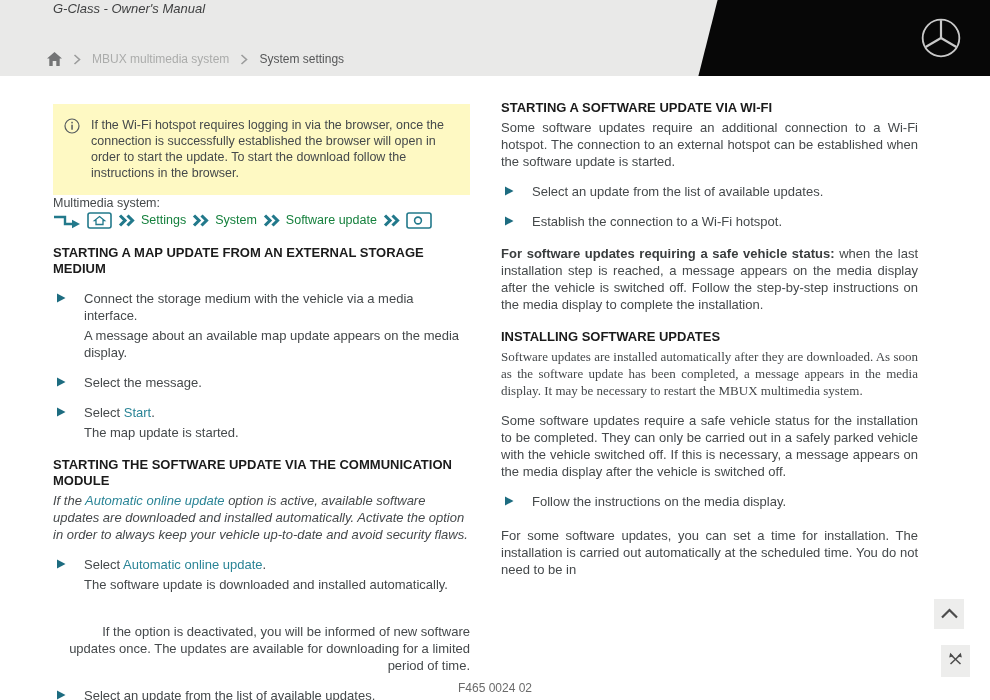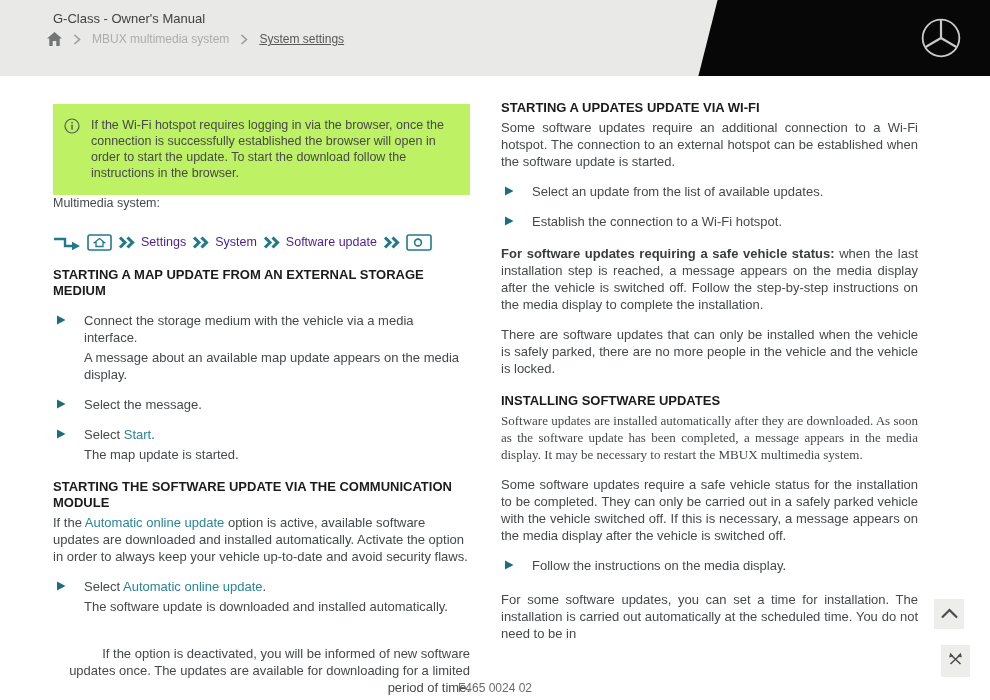--- a/index.html
+++ b/index.html
@@ -7,37 +7,37 @@
     width:990px;height:700px;position:relative;overflow:hidden;
     background:#ffffff;
     font-family:"Liberation Sans", sans-serif;
     -webkit-font-smoothing:antialiased;
   }
   
   .header{position:absolute;left:0;top:0;width:990px;height:76px;background:#e9e9e8;}
   .wedge{position:absolute;right:0;top:0;width:300px;height:76px;background:#070707;
     clip-path:polygon(9.2% 0,100% 0,100% 100%,2.8% 100%);}
   .brand{position:absolute;right:27px;top:16px;width:44px;height:44px;}
-  .page-title{position:absolute;left:53px;top:11px;font-size:13px;color:#3f4041;}
-  .crumbs{position:absolute;left:47px;top:32px;display:flex;align-items:center;gap:11px;font-size:12px;}
+  .page-title{position:absolute;left:53px;top:1px;font-size:13px;color:#3f4041;font-style:italic;}
+  .crumbs{position:absolute;left:47px;top:52px;display:flex;align-items:center;gap:11px;font-size:12px;}
   .crumb-home{display:flex;align-items:center;cursor:pointer;}
   .crumb-sep{display:flex;align-items:center;}
   .crumb-muted{color:#abacab;cursor:pointer;}
-  .crumb-current{color:#565758;text-decoration:underline;}
+  .crumb-current{color:#565758;}
   
   .col{position:absolute;width:417px;font-size:13px;color:#45494b;line-height:17px;}
   .col-left{left:53px;top:104px;}
   .col-right{left:501px;top:100px;}
   
-  .infobox{background:#bef264;display:flex;gap:11px;padding:13px 14px 14px 11px;color:#45494b;}
+  .infobox{background:#fef9c3;display:flex;gap:11px;padding:13px 14px 14px 11px;color:#45494b;}
   .infobox .itext{font-size:12.5px;line-height:16px;}
   .info-ic{flex:none;padding-top:1px;}
   
   .mm-label{font-size:12.5px;}
-  .path-row{margin-top:22px;display:flex;align-items:center;gap:6px;color:#4c1d95;font-size:12.5px;white-space:nowrap;}
+  .path-row{margin-top:0;display:flex;align-items:center;gap:6px;color:#15803d;font-size:12.5px;white-space:nowrap;}
   .path-row svg{display:block;}
   
   .sec-h{font-weight:bold;color:#1b1b1b;font-size:13px;line-height:16px;margin-top:16px;}
   .sec-h.first{margin-top:0;}
   
   .para{margin-top:13px;}
   .col-right .para{text-align:justify;}
   .b{font-weight:bold;color:#3a3d3e;margin-top:19px;}
   
   .bullet{display:flex;margin-top:13px;}
@@ -179,21 +179,21 @@
         <svg width="9" height="10" viewBox="0 0 9 10">
           <polygon points="0,0.5 8.5,5 0,9.5" fill="#1d6c80"></polygon>
         </svg>
       </span>
     <div class="btxt"><span>Select </span><span class="tlink">Start</span><span>.</span></div>
   </div>
   <div class="result">The map update is started.</div>
 
   <div class="sec-h">STARTING THE SOFTWARE UPDATE VIA THE COMMUNICATION MODULE</div>
 
-  <div class="para" style="margin-top:3px;"><span>If the </span><span class="tlink">Automatic online update</span><span> option is active, available software updates are downloaded and installed automatically. Activate the option in order to always keep your vehicle up-to-date and avoid security flaws.</span></div>
+  <div class="para" style="margin-top:3px;font-style:italic;"><span>If the </span><span class="tlink">Automatic online update</span><span> option is active, available software updates are downloaded and installed automatically. Activate the option in order to always keep your vehicle up-to-date and avoid security flaws.</span></div>
 
   <div class="bullet">
     <span class="tri">
         <svg width="9" height="10" viewBox="0 0 9 10">
           <polygon points="0,0.5 8.5,5 0,9.5" fill="#1d6c80"></polygon>
         </svg>
       </span>
     <div class="btxt"><span>Select </span><span class="tlink">Automatic online update</span><span>.</span></div>
   </div>
   <div class="result">The software update is downloaded and installed automatically.</div>
@@ -206,21 +206,21 @@
           <polygon points="0,0.5 8.5,5 0,9.5" fill="#1d6c80"></polygon>
         </svg>
       </span>
     <div class="btxt">Select an update from the list of available updates.</div>
   </div>
 
 </div>
 
 <div class="col col-right">
 
-  <div class="sec-h first">STARTING A UPDATES UPDATE VIA WI-FI</div>
+  <div class="sec-h first">STARTING A SOFTWARE UPDATE VIA WI-FI</div>
   <div class="para" style="margin-top:3px;">Some software updates require an additional connection to a Wi-Fi hotspot. The connection to an external hotspot can be established when the software update is started.</div>
 
   <div class="bullet">
     <span class="tri">
         <svg width="9" height="10" viewBox="0 0 9 10">
           <polygon points="0,0.5 8.5,5 0,9.5" fill="#1d6c80"></polygon>
         </svg>
       </span>
     <div class="btxt">Select an update from the list of available updates.</div>
   </div>
@@ -230,21 +230,20 @@
     <span class="tri">
         <svg width="9" height="10" viewBox="0 0 9 10">
           <polygon points="0,0.5 8.5,5 0,9.5" fill="#1d6c80"></polygon>
         </svg>
       </span>
     <div class="btxt">Establish the connection to a Wi-Fi hotspot.</div>
   </div>
 
   <div class="para" style="margin-top:15px;"><span class="b">For software updates requiring a safe vehicle status:</span><span> when the last installation step is reached, a message appears on the media display after the vehicle is switched off. Follow the step-by-step instructions on the media display to complete the installation.</span></div>
 
-  <div class="para">There are software updates that can only be installed when the vehicle is safely parked, there are no more people in the vehicle and the vehicle is locked.</div>
 
   <div class="sec-h">INSTALLING SOFTWARE UPDATES</div>
   <div class="para" style="margin-top:3px;font-family:Liberation Serif, serif;">Software updates are installed automatically after they are downloaded. As soon as the software update has been completed, a message appears in the media display. It may be necessary to restart the MBUX multimedia system.</div>
   <div class="para">Some software updates require a safe vehicle status for the installation to be completed. They can only be carried out in a safely parked vehicle with the vehicle switched off. If this is necessary, a message appears on the media display after the vehicle is switched off.</div>
 
   <div class="bullet">
     <span class="tri">
         <svg width="9" height="10" viewBox="0 0 9 10">
           <polygon points="0,0.5 8.5,5 0,9.5" fill="#1d6c80"></polygon>
         </svg>

